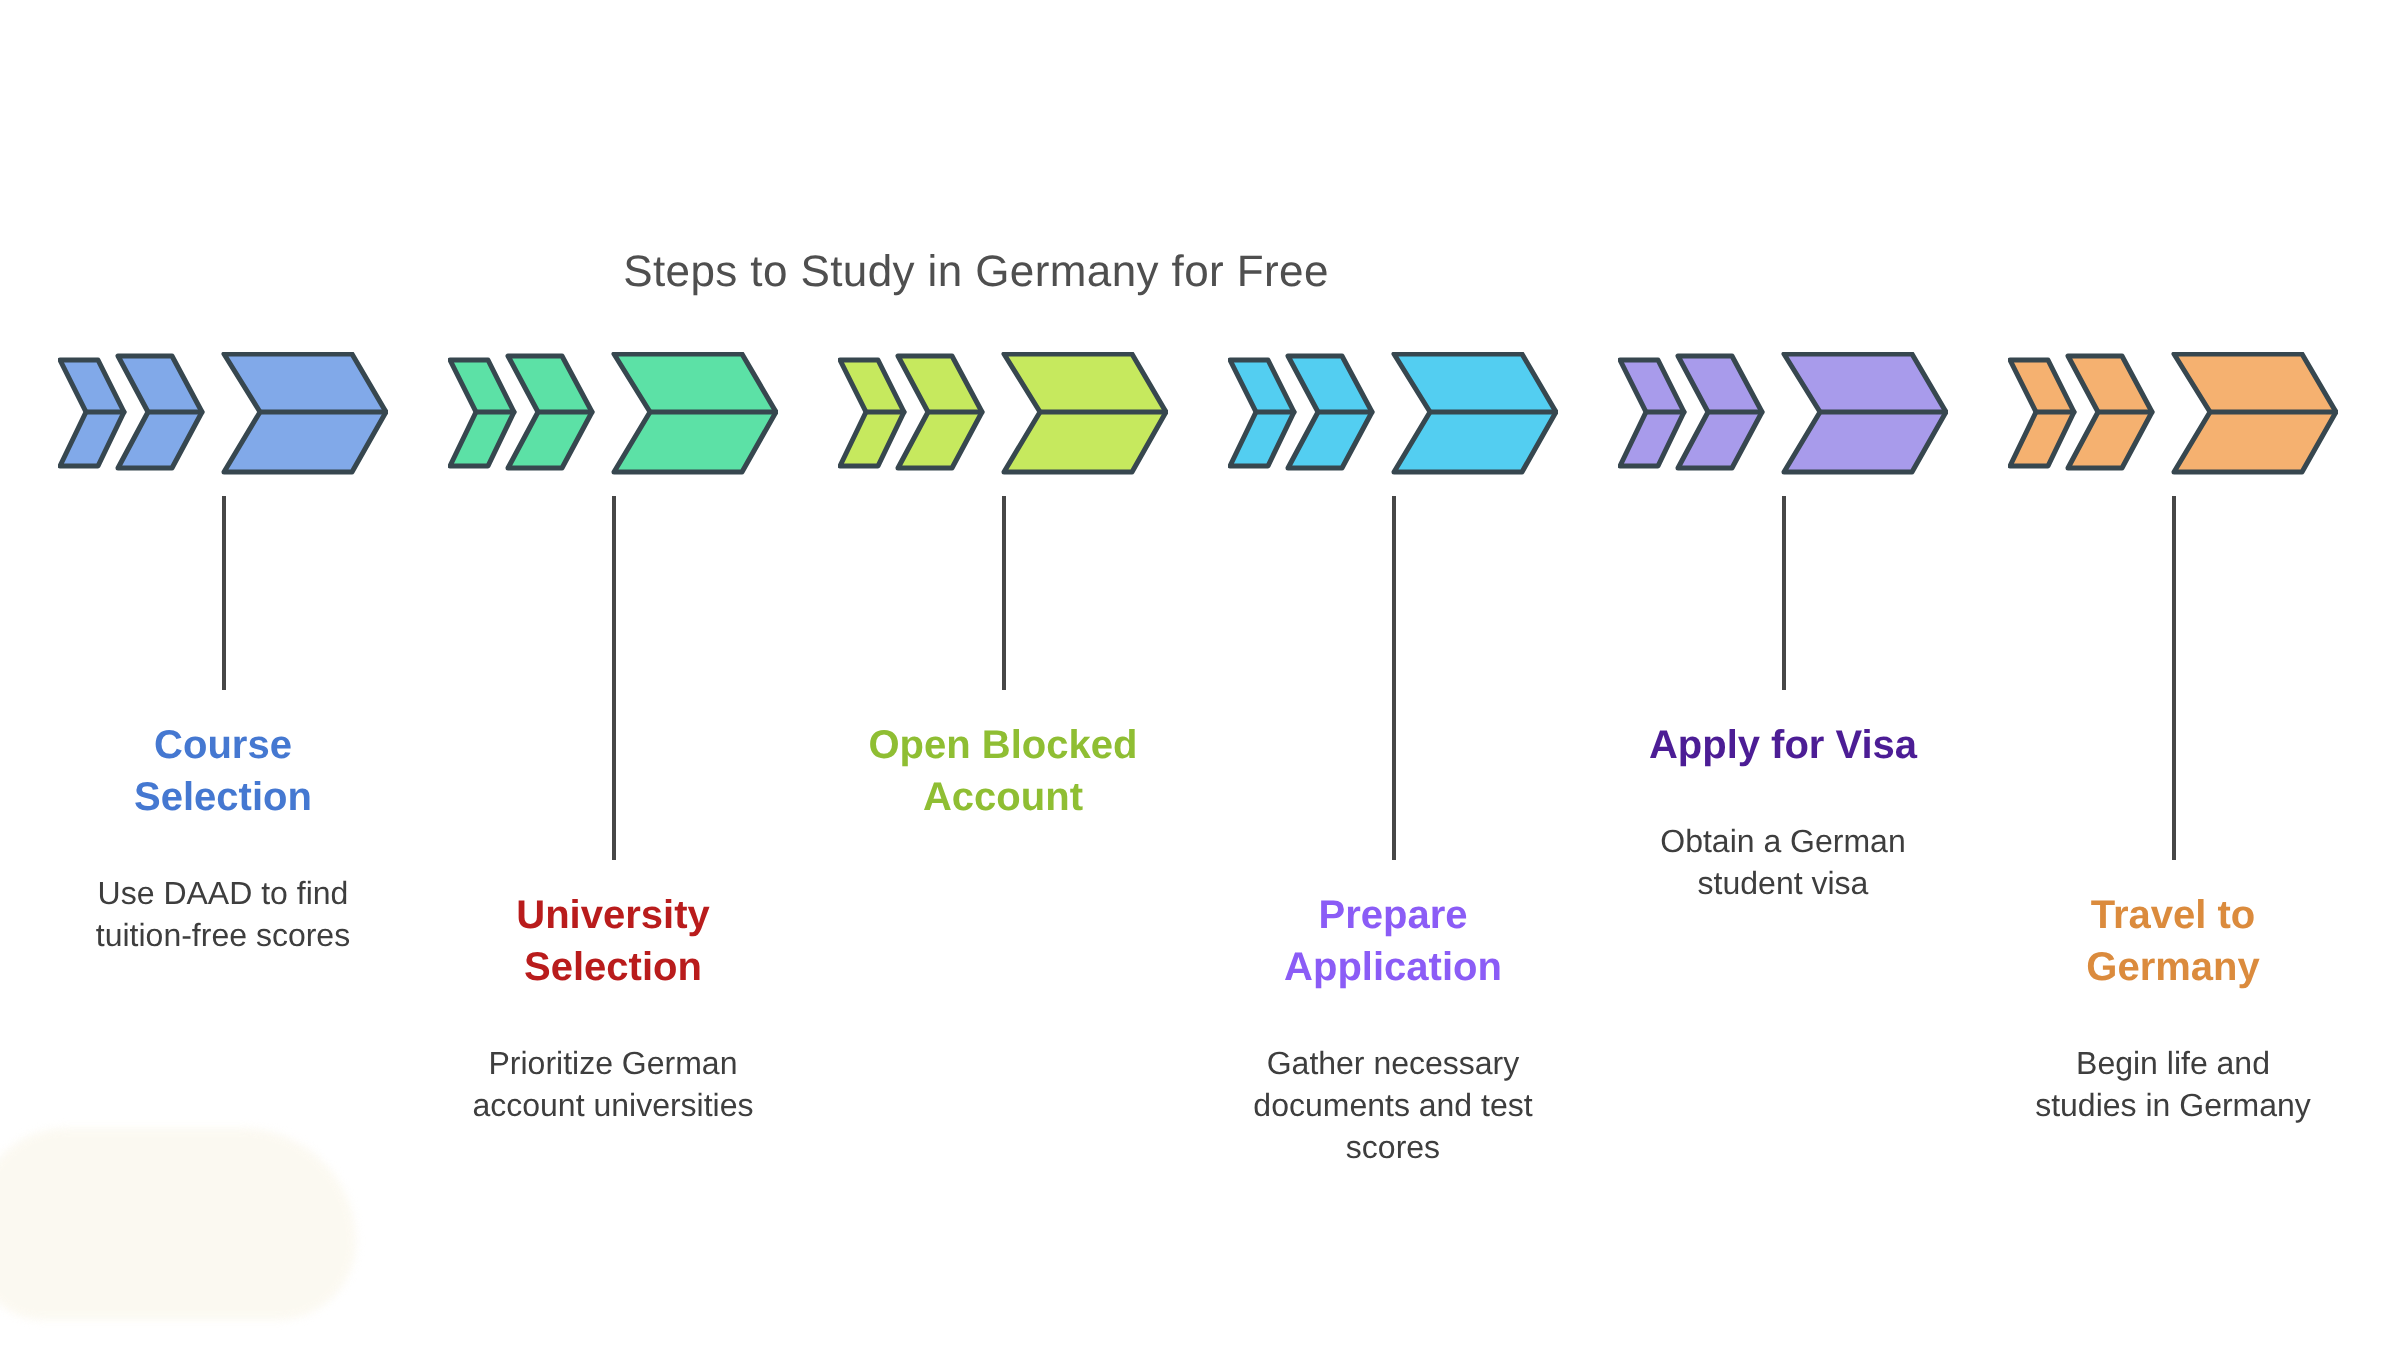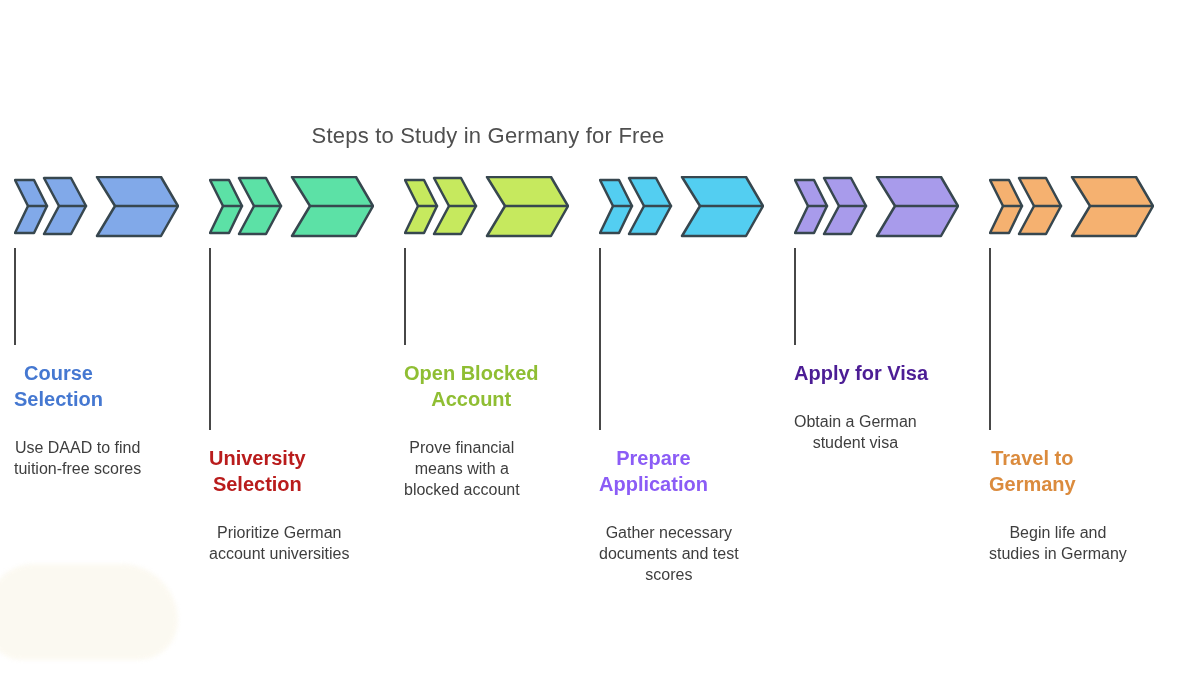--- a/index.html
+++ b/index.html
@@ -10,21 +10,21 @@
     position:relative; overflow:hidden;
   }
   .heading {
     position:absolute; top:123px; left:0; width:976px;
     margin:0; text-align:center;
     font-size:22px; font-weight:400; letter-spacing:.2px;
     color:var(--heading-ink,#4f4f4f);
   }
   .col {
     position:absolute; top:176px; width:195px;
-    display:flex; flex-direction:column; align-items:flex-start;
+    display:flex; flex-direction:column; align-items:center;
   }
   .chev { display:block; }
   .chev .p { stroke:var(--outline,#37474F); stroke-width:2.5; stroke-linejoin:round; }
   .chev .f { stroke:var(--outline,#37474F); stroke-width:2.5; stroke-linecap:round; }
   .connector {
     width:2px; height:97px; margin-top:10px;
     background:var(--connector,#474747);
   }
   .col.even .connector { height:182px; }
   .step-title {
@@ -91,23 +91,20 @@
       <polygon class="p" points="1,4 20,4 33,30 20,57 1,57 14,30" fill="#C6E95E"></polygon>
       <line class="f" x1="14" y1="30" x2="33" y2="30"></line>
       <polygon class="p" points="30,2 57,2 72,30 57,58 30,58 45,30" fill="#C6E95E"></polygon>
       <line class="f" x1="45" y1="30" x2="72" y2="30"></line>
       <polygon class="p" points="83,1 147,1 164,30 147,60 83,60 101,30" fill="#C6E95E"></polygon>
       <line class="f" x1="101" y1="30" x2="164" y2="30"></line>
     </svg>
     <div class="connector"></div>
     <div class="step-title" style="color: rgb(143, 190, 51);">Open Blocked
 Account</div>
-    <div class="step-desc">Prove financial
-means with a
-blocked account</div>
   </div>
 
   <div class="col even" style="left:599px">
     <svg class="chev" width="165" height="62" viewBox="0 0 165 62">
       <polygon class="p" points="1,4 20,4 33,30 20,57 1,57 14,30" fill="#53CEF1"></polygon>
       <line class="f" x1="14" y1="30" x2="33" y2="30"></line>
       <polygon class="p" points="30,2 57,2 72,30 57,58 30,58 45,30" fill="#53CEF1"></polygon>
       <line class="f" x1="45" y1="30" x2="72" y2="30"></line>
       <polygon class="p" points="83,1 147,1 164,30 147,60 83,60 101,30" fill="#53CEF1"></polygon>
       <line class="f" x1="101" y1="30" x2="164" y2="30"></line>

